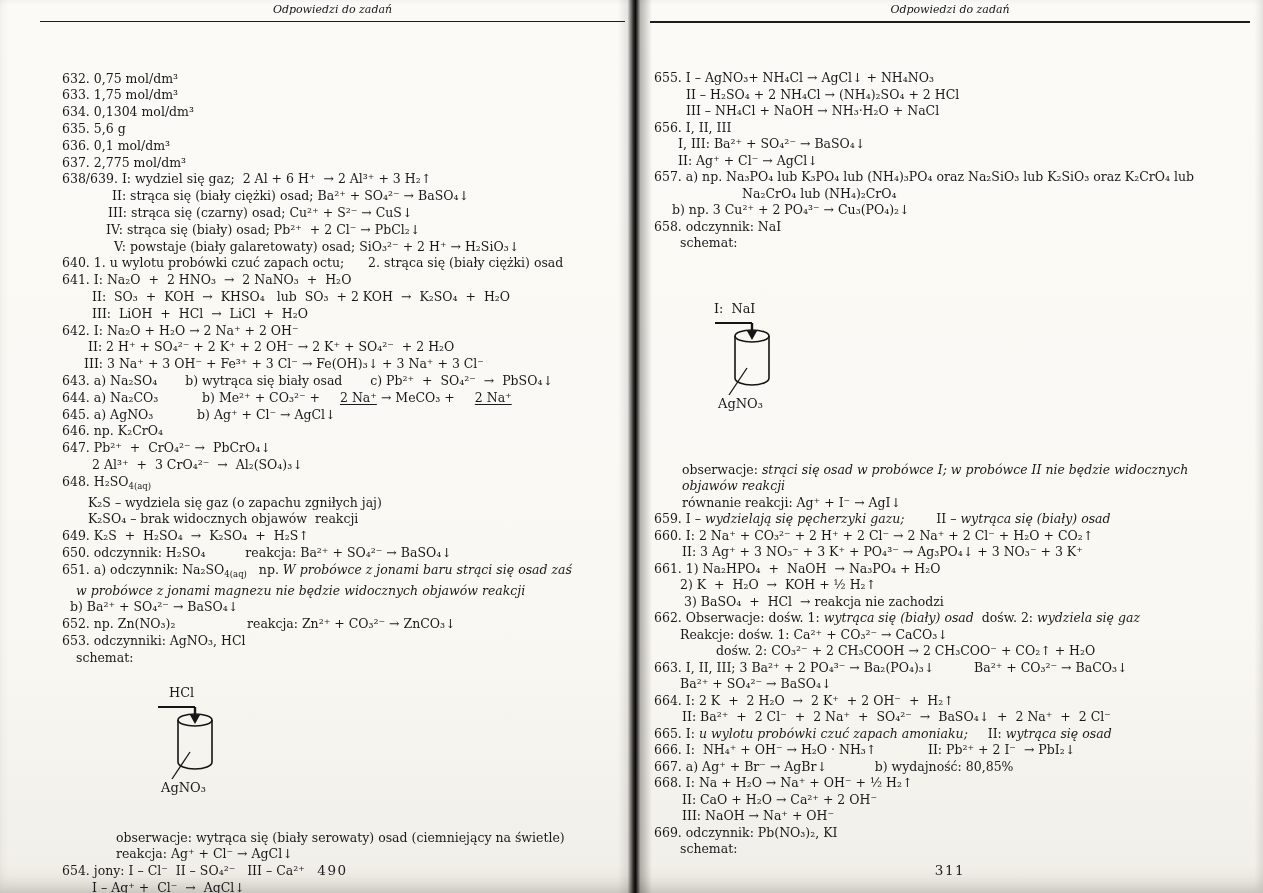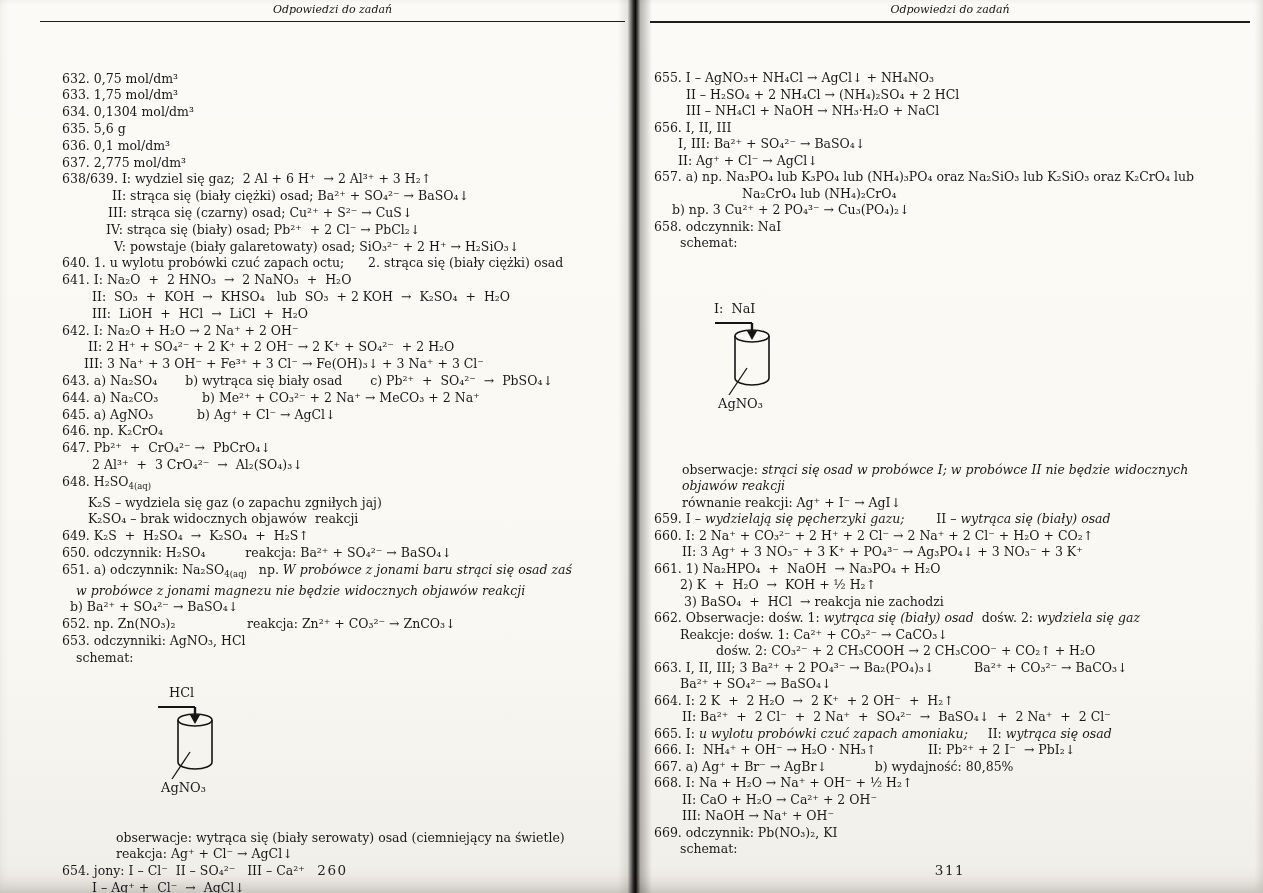--- a/index.html
+++ b/index.html
@@ -23,21 +23,21 @@
   }
   .header-rule{position:absolute;top:21px;left:0;right:0;border-top:1.6px solid #1d1d1d;}
   .page-right .header-rule{border-top-width:2px;}
   .content{
     position:absolute;top:37px;left:0;right:0;
     font-size:12.5px;line-height:16.8px;white-space:pre;
   }
   .page-right .content{line-height:16.5px;}
   .tl{white-space:pre;}
   .st-i{font-style:italic;}
-  .st-u{text-underline-offset:2px;}
+  .st-u{text-decoration:underline;text-underline-offset:2px;margin-left:16px;}
   .st-sub{font-size:8.5px;vertical-align:-3px;}
   .page-number{
     position:absolute;bottom:15px;left:0;right:0;text-align:center;
     font-size:13.5px;letter-spacing:1.5px;color:#222;
   }
   .binding{
     position:absolute;left:618px;top:0;width:34px;height:100%;
     background:linear-gradient(90deg,rgba(25,20,15,0) 0%,rgba(25,20,15,.10) 28%,rgba(12,10,8,.88) 46%,#0c0a08 52%,rgba(25,20,15,.30) 66%,rgba(25,20,15,0) 100%);
   }
   .diagram{white-space:normal;}
@@ -69,21 +69,21 @@
             <polygon points="33,15 43,15 38,24" fill="#151515"></polygon>
             <ellipse cx="38" cy="20" rx="17" ry="6" fill="none" stroke="#151515" stroke-width="1.6"></ellipse>
             <path d="M21 20 L21 62 A17 7 0 0 0 55 62 L55 20" fill="none" stroke="#151515" stroke-width="1.6"></path>
             <line x1="33" y1="52" x2="15" y2="79" stroke="#151515" stroke-width="1.3"></line>
           </svg>
           <div class="d-bottom">AgNO₃</div>
         </div>
       </div>
       <div><div class="tl" style="padding-left: 76px;"><span>obserwacje: wytrąca się (biały serowaty) osad (ciemniejący na świetle)</span></div><div class="tl" style="padding-left: 76px;"><span>reakcja: Ag⁺ + Cl⁻ → AgCl↓</span></div><div class="tl" style="padding-left: 22px;"><span>654. jony: I – Cl⁻  II – SO₄²⁻   III – Ca²⁺</span></div><div class="tl" style="padding-left: 52px;"><span>I – Ag⁺ +  Cl⁻  →  AgCl↓</span></div></div>
     </div>
-    <div class="page-number">260</div>
+    <div class="page-number">490</div>
   </div>
 
   <div class="binding"></div>
 
   <div class="page page-right">
     <div class="page-header">Odpowiedzi do zadań</div>
     <div class="header-rule"></div>
     <div class="content">
       <div><div class="tl" style="padding-left: 4px;"><span>655. I – AgNO₃+ NH₄Cl → AgCl↓ + NH₄NO₃</span></div><div class="tl" style="padding-left: 36px;"><span>II – H₂SO₄ + 2 NH₄Cl → (NH₄)₂SO₄ + 2 HCl</span></div><div class="tl" style="padding-left: 36px;"><span>III – NH₄Cl + NaOH → NH₃·H₂O + NaCl</span></div><div class="tl" style="padding-left: 4px;"><span>656. I, II, III</span></div><div class="tl" style="padding-left: 28px;"><span>I, III: Ba²⁺ + SO₄²⁻ → BaSO₄↓</span></div><div class="tl" style="padding-left: 28px;"><span>II: Ag⁺ + Cl⁻ → AgCl↓</span></div><div class="tl" style="padding-left: 4px;"><span>657. a) np. Na₃PO₄ lub K₃PO₄ lub (NH₄)₃PO₄ oraz Na₂SiO₃ lub K₂SiO₃ oraz K₂CrO₄ lub</span></div><div class="tl" style="padding-left: 92px;"><span>Na₂CrO₄ lub (NH₄)₂CrO₄</span></div><div class="tl" style="padding-left: 22px;"><span>b) np. 3 Cu²⁺ + 2 PO₄³⁻ → Cu₃(PO₄)₂↓</span></div><div class="tl" style="padding-left: 4px;"><span>658. odczynnik: NaI</span></div><div class="tl" style="padding-left: 30px;"><span>schemat:</span></div></div>
 

